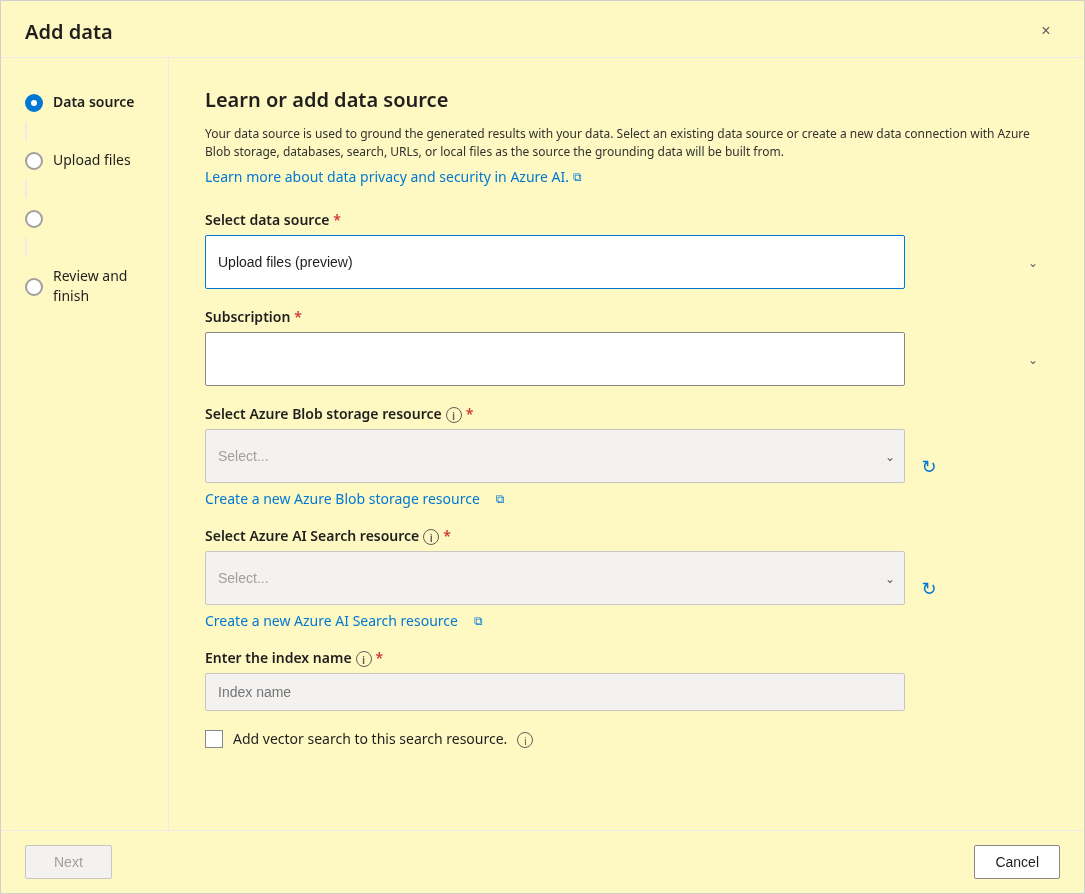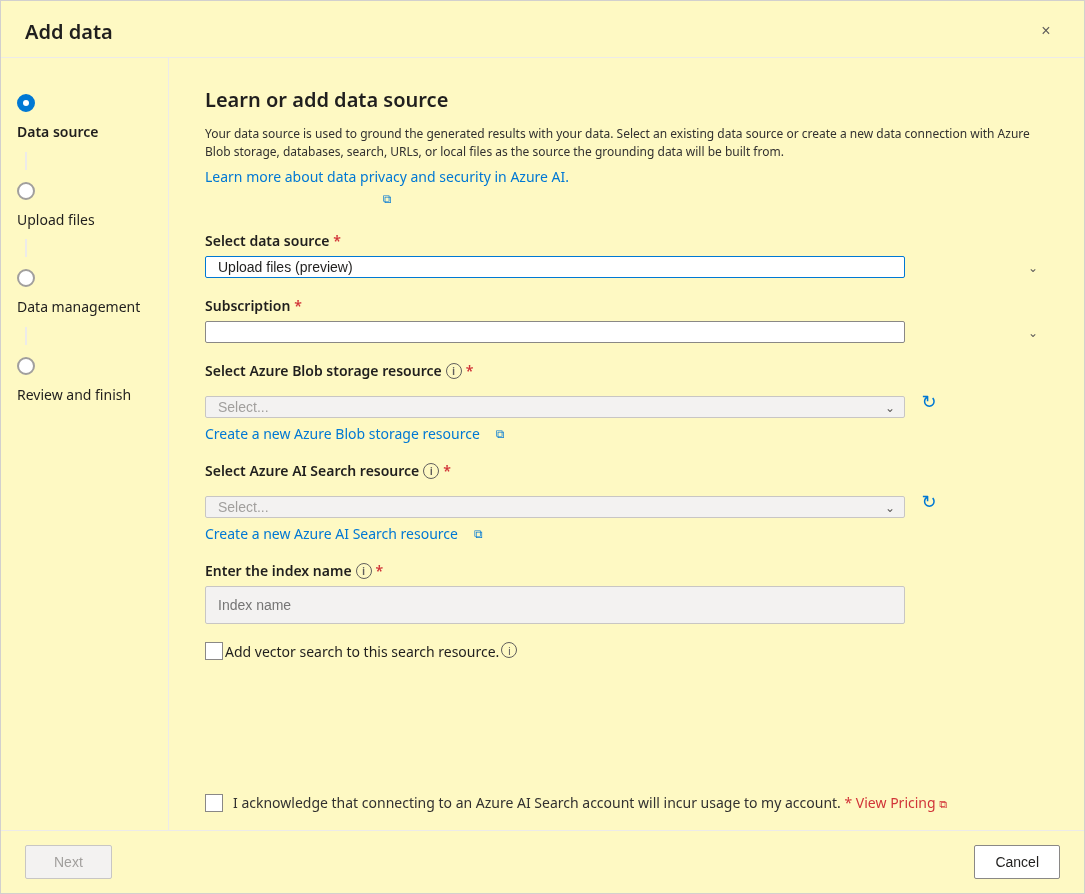--- a/index.html
+++ b/index.html
@@ -55,25 +55,24 @@
     .sidebar {
       width: 168px;
       border-right: 1px solid #edebe9;
       padding: 24px 0;
       display: flex;
       flex-direction: column;
       gap: 0;
     }
     .sidebar-item {
       display: flex;
-      align-items: flex-start;
-      padding: 10px 16px;
+      align-items: center;
+      padding: 10px 24px;
       gap: 10px;
       cursor: default;
-      flex-direction: column;
     }
     .sidebar-step-indicator {
       width: 18px;
       height: 18px;
       border-radius: 50%;
       flex-shrink: 0;
       margin-top: 2px;
       display: flex;
       align-items: center;
       justify-content: center;
@@ -123,31 +122,30 @@
       margin-bottom: 6px;
     }
     .learn-more-link {
       color: #0078d4;
       text-decoration: none;
       font-size: 14px;
       display: inline-flex;
       align-items: center;
       gap: 4px;
       margin-bottom: 24px;
-      flex-direction: column;
     }
     .form-group {
       margin-bottom: 18px;
     }
     .form-label {
       font-size: 14px;
       font-weight: 600;
       margin-bottom: 6px;
       display: flex;
-      align-items: center;
+      align-items: flex-end;
       gap: 4px;
     }
     .required-star {
       color: #d13438;
       font-size: 14px;
     }
     .info-icon {
       width: 16px;
       height: 16px;
       border-radius: 50%;
@@ -160,21 +158,21 @@
       cursor: help;
       font-style: normal;
     }
     .select-wrapper {
       position: relative;
       display: flex;
       align-items: center;
     }
     .select-control {
       width: 700px;
-      height: 22px;
+      height: 54px;
       border: 1px solid #0078d4;
       border-radius: 2px;
       padding: 0 36px 0 12px;
       font-size: 14px;
       color: #201f1e;
       appearance: none;
       background: #fff;
       cursor: pointer;
       outline: none;
     }
@@ -229,22 +227,22 @@
       border: 1px solid #c8c6c4;
       border-radius: 2px;
       padding: 0 12px;
       font-size: 14px;
       background: #f3f2f1;
       color: #a19f9d;
       outline: none;
     }
     .checkbox-group {
       display: flex;
-      align-items: flex-start;
-      gap: 2px;
+      align-items: flex-end;
+      gap: 10px;
       margin-bottom: 12px;
     }
     .checkbox-input {
       width: 18px;
       height: 18px;
       border: 1px solid #8a8886;
       background: #fff;
       flex-shrink: 0;
       cursor: pointer;
       appearance: none;
@@ -323,21 +321,20 @@
       <div class="sidebar-connector"></div>
 
       <div class="sidebar-item">
         <div class="sidebar-step-indicator inactive"></div>
         <span class="sidebar-label">Upload files</span>
       </div>
       <div class="sidebar-connector"></div>
 
       <div class="sidebar-item">
         <div class="sidebar-step-indicator inactive"></div>
-        <span class="sidebar-label">Data management</span>
       </div>
       <div class="sidebar-connector"></div>
 
       <div class="sidebar-item">
         <div class="sidebar-step-indicator inactive"></div>
         <span class="sidebar-label">Review and finish</span>
       </div>
     </div>
 
     <div class="main-content">

